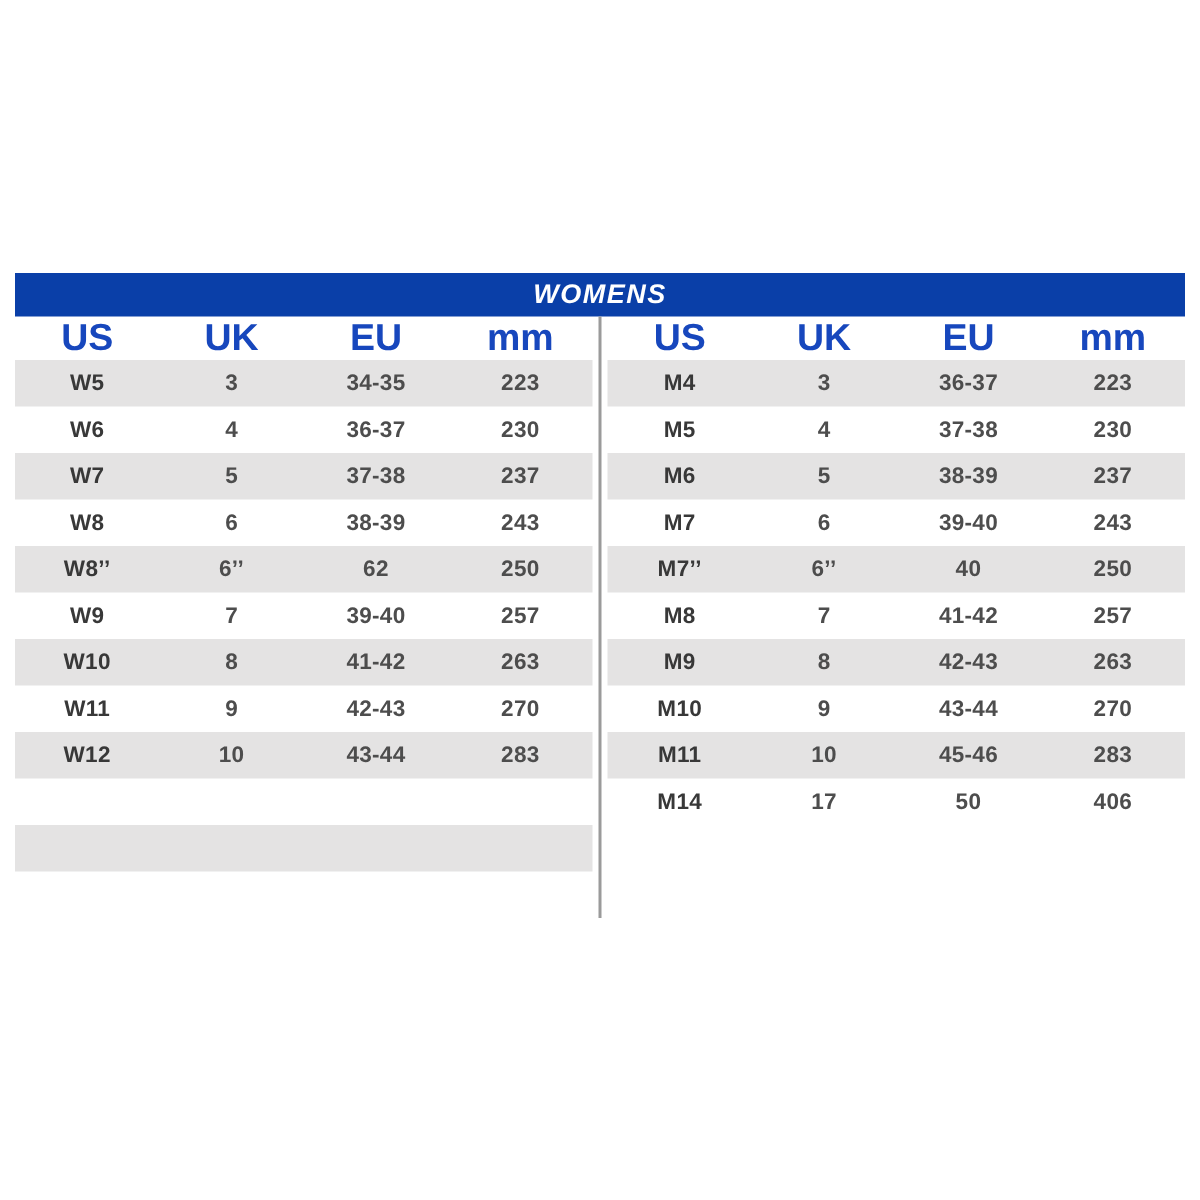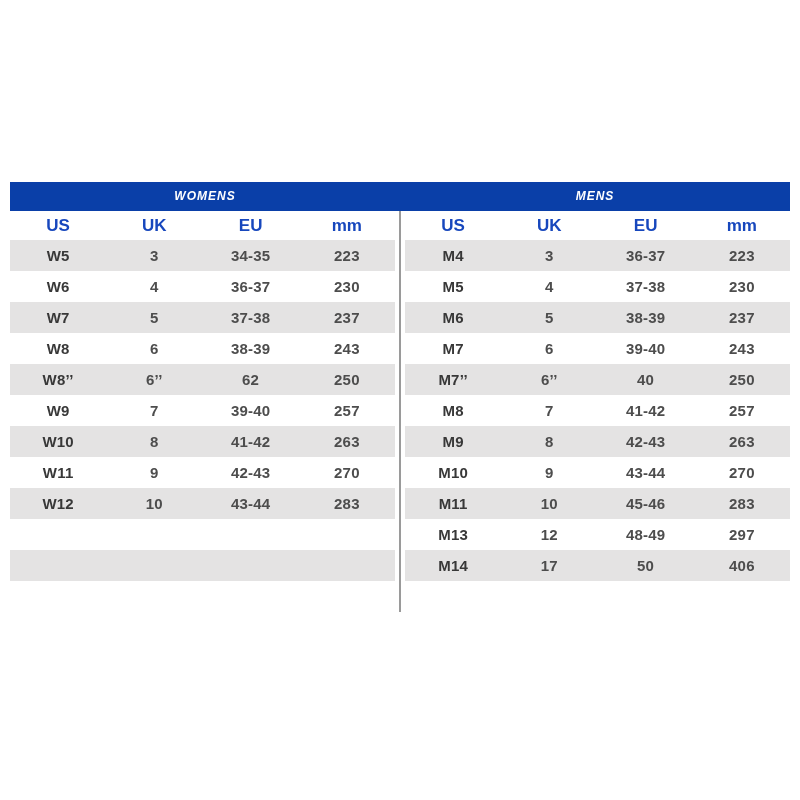--- a/index.html
+++ b/index.html
@@ -20,21 +20,21 @@
   .titlebar {
     display: flex;
     height: 29px;
     background: var(--header-bar, #0a3fa8);
   }
   .titlebar .title {
     flex: 1;
     color: var(--title-text, #ffffff);
     font-weight: bold;
     font-style: italic;
-    font-size: 12px;
+    font-size: 18px;
     line-height: 29px;
     text-align: center;
     letter-spacing: 1px;
   }
   .chart-body {
     display: flex;
     align-items: stretch;
   }
   .half { flex: 1; min-width: 0; }
   .half.left  { padding-right: 4px; }
@@ -45,21 +45,21 @@
   }
   .hrow {
     display: flex;
     height: 29px;
     align-items: center;
   }
   .hcell {
     flex: 1;
     text-align: center;
     font-weight: bold;
-    font-size: 17px;
+    font-size: 25px;
     color: var(--colhead-text, #1747bd);
   }
   .row {
     display: flex;
     height: 31px;
     align-items: center;
   }
   .rows .row:nth-child(odd) { background: var(--row-alt, #e4e3e3); }
   .cell {
     flex: 1;
@@ -71,21 +71,20 @@
   }
   .cell:first-child { color: var(--us-col-text, #383838); }
 </style>
 </head>
 <body>
 
 <div class="stage" style="--page-bg: #ffffff; --header-bar: #0a3fa8; --title-text: #ffffff; --colhead-text: #1747bd; --row-alt: #e4e3e3; --body-text: #4d4d4d; --us-col-text: #383838; --divider: #9a9a9a;">
   <div class="size-chart">
     <div class="titlebar">
       <div class="title">WOMENS</div>
-      <div class="title">MENS</div>
     </div>
     <div class="chart-body">
       <div class="half left" id="section-0">
           <div class="hrow">
             <div class="hcell">US</div>
             <div class="hcell">UK</div>
             <div class="hcell">EU</div>
             <div class="hcell">mm</div>
           </div>
           <div class="rows">
@@ -220,26 +219,20 @@
               <div class="cell">43-44</div>
               <div class="cell">270</div>
             </div>
             <div class="row">
               <div class="cell">M11</div>
               <div class="cell">10</div>
               <div class="cell">45-46</div>
               <div class="cell">283</div>
             </div>
             <div class="row">
-              <div class="cell">M13</div>
-              <div class="cell">12</div>
-              <div class="cell">48-49</div>
-              <div class="cell">297</div>
-            </div>
-            <div class="row">
               <div class="cell">M14</div>
               <div class="cell">17</div>
               <div class="cell">50</div>
               <div class="cell">406</div>
             </div>
           </div>
         </div>
     </div>
   </div>
 </div>

